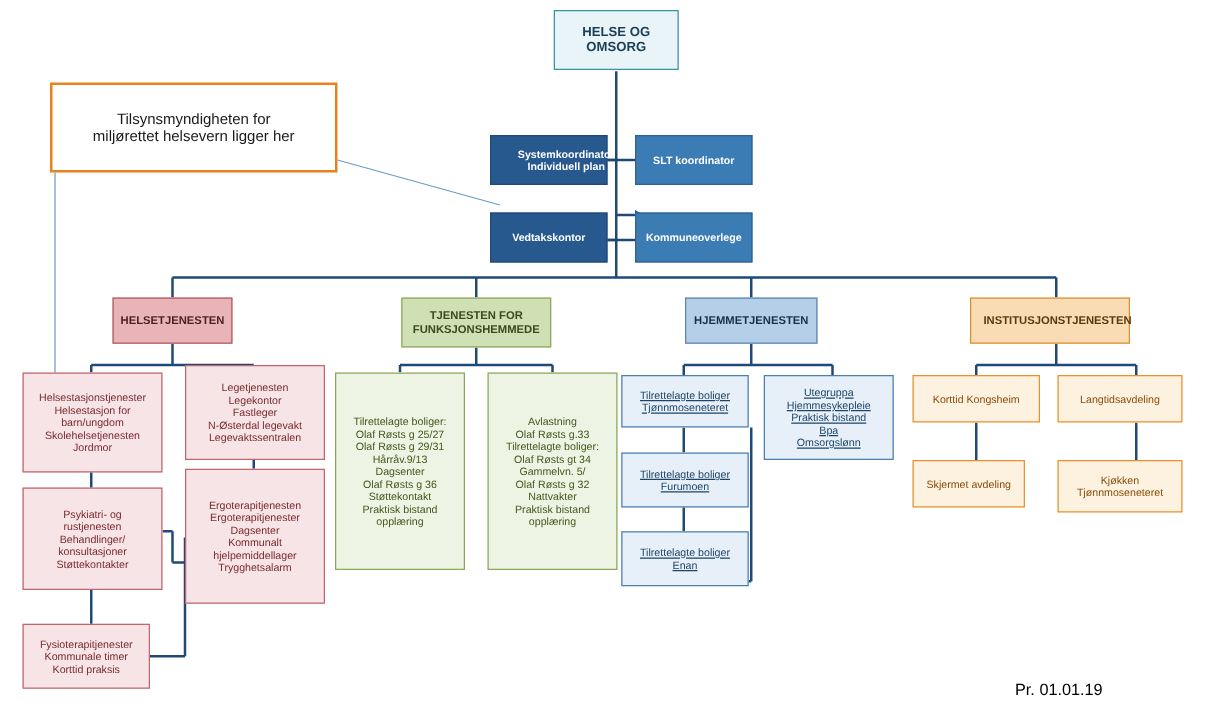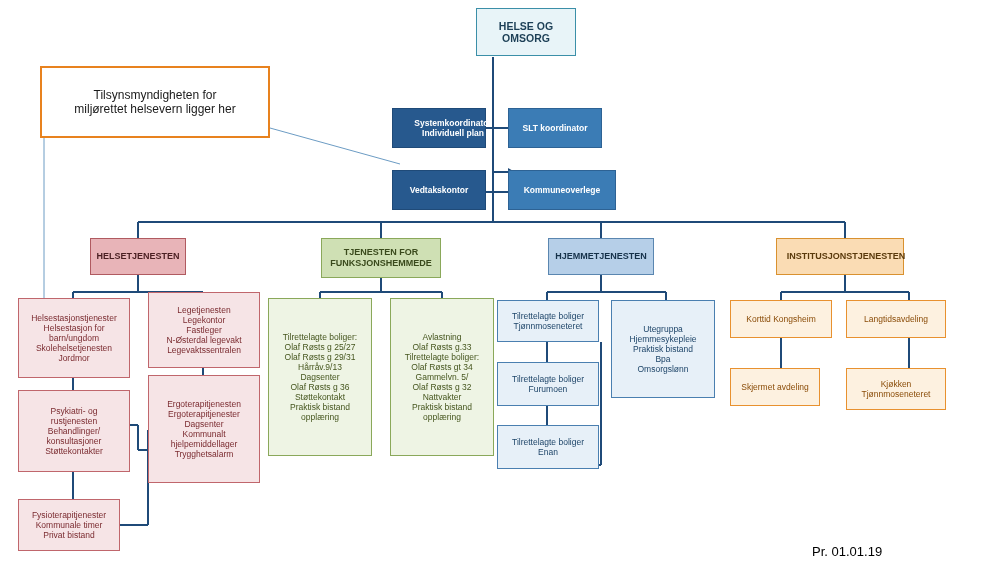--- a/index.html
+++ b/index.html
@@ -92,20 +92,21 @@
   }
   .leaf-green {
     background: #eef4e4;
     border: 1.5px solid #8aa85a;
     color: #46561f;
   }
   .leaf-blue {
     background: #e7f0f8;
     border: 1.5px solid #4a7fb0;
     color: #1d4468;
+    text-decoration: underline;
   }
   .leaf-orange {
     background: #fdf1e0;
     border: 1.5px solid #e8912f;
     color: #8a4c08;
   }
   .lines {
     display: block;
   }
   .lines span {
@@ -176,21 +177,21 @@
     <line x1="781" y1="292" x2="781" y2="300" stroke="#1f4a78" stroke-width="2"></line>
     <line x1="909" y1="292" x2="909" y2="300" stroke="#1f4a78" stroke-width="2"></line>
     <line x1="781" y1="338" x2="781" y2="368" stroke="#1f4a78" stroke-width="2"></line>
     <line x1="909" y1="338" x2="909" y2="368" stroke="#1f4a78" stroke-width="2"></line>
 
     <line x1="270" y1="128" x2="400" y2="164" stroke="#6c9cc4" stroke-width="1"></line>
     <line x1="44" y1="130" x2="44" y2="303" stroke="#6c9cc4" stroke-width="1"></line>
     <line x1="44" y1="303" x2="26" y2="303" stroke="#6c9cc4" stroke-width="1"></line>
   </svg>
 
-  <div class="box teal-head" style="left:443px; top:8px; width:100px; height:48px; font-size:10.5px;margin-left:33px;">
+  <div class="box teal-head" style="left:443px; top:8px; width:100px; height:48px; font-size:10.5px;">
     <span>HELSE OG OMSORG</span>
   </div>
 
   <div class="box orange-callout" style="left:40px; top:66px; width:230px; height:72px; font-size:12px;">
     <div class="lines">
       <span>Tilsynsmyndigheten for</span>
       <span>miljørettet helsevern ligger her</span>
     </div>
   </div>
 
@@ -202,21 +203,21 @@
   </div>
 
   <div class="box blue-fill-light" style="left:508px; top:108px; width:94px; height:40px; font-size:8.5px;">
     <span>SLT koordinator</span>
   </div>
 
   <div class="box blue-fill" style="left:392px; top:170px; width:94px; height:40px; font-size:8.5px;">
     <span>Vedtakskontor</span>
   </div>
 
-  <div class="box blue-fill-light" style="left:508px; top:170px; width:108px; height:40px; font-size:8.5px;align-items:center;">
+  <div class="box blue-fill-light" style="left:508px; top:170px; width:94px; height:40px; font-size:8.5px;align-items:center;">
     <span>Kommuneoverlege</span>
   </div>
 
   <div class="box dept-red" style="left:90px; top:238px; width:96px; height:37px; font-size:9px;">
     <span>HELSETJENESTEN</span>
   </div>
 
   <div class="box dept-green" style="left:321px; top:238px; width:120px; height:40px; font-size:9px;">
     <div class="lines">
       <span>TJENESTEN FOR</span>
@@ -270,21 +271,21 @@
       <span>Kommunalt</span>
       <span>hjelpemiddellager</span>
       <span>Trygghetsalarm</span>
     </div>
   </div>
 
   <div class="box leaf-red" style="left:18px; top:499px; width:102px; height:52px; font-size:8.5px;">
     <div class="lines">
       <span>Fysioterapitjenester</span>
       <span>Kommunale timer</span>
-      <span>Privat bistand</span>
+      <span>Korttid praksis</span>
     </div>
   </div>
 
   <div class="box leaf-green" style="left:268px; top:298px; width:104px; height:158px; font-size:8.5px;">
     <div class="lines">
       <span>Tilrettelagte boliger:</span>
       <span>Olaf Røsts g 25/27</span>
       <span>Olaf Røsts g 29/31</span>
       <span>Hårråv.9/13</span>
       <span>Dagsenter</span>
@@ -309,21 +310,21 @@
     </div>
   </div>
 
   <div class="box leaf-blue" style="left:497px; top:300px; width:102px; height:42px; font-size:8.5px;">
     <div class="lines">
       <span>Tilrettelagte boliger</span>
       <span>Tjønnmoseneteret</span>
     </div>
   </div>
 
-  <div class="box leaf-blue" style="left:611px; top:300px; width:104px; height:98px; font-size:8.5px;">
+  <div class="box leaf-blue" style="left:611px; top:300px; width:104px; height:68px; font-size:8.5px;">
     <div class="lines">
       <span>Utegruppa</span>
       <span>Hjemmesykepleie</span>
       <span>Praktisk bistand</span>
       <span>Bpa</span>
       <span>Omsorgslønn</span>
     </div>
   </div>
 
   <div class="box leaf-blue" style="left:497px; top:362px; width:102px; height:44px; font-size:8.5px;">

